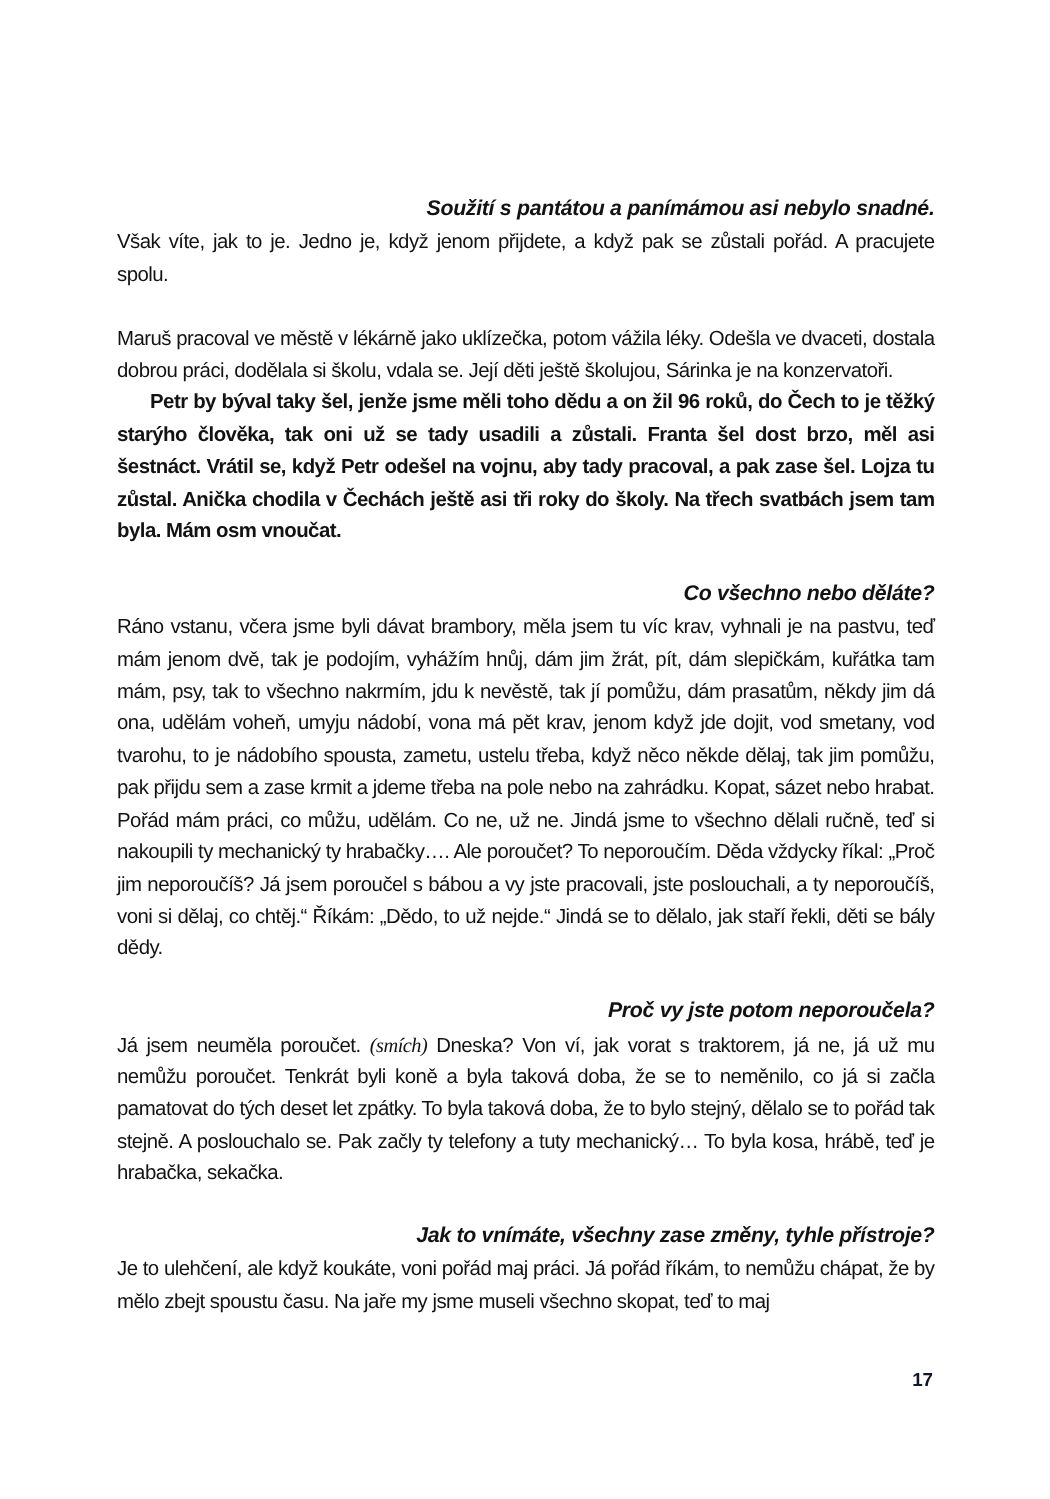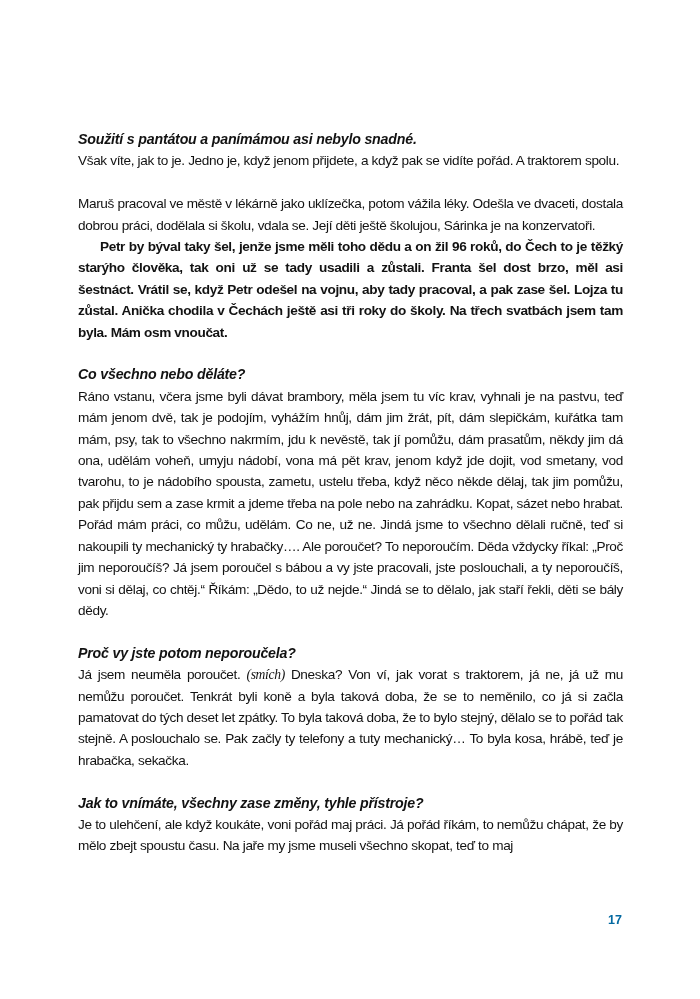--- a/index.html
+++ b/index.html
@@ -32,46 +32,46 @@
     text-align: justify;
   }
   .qa { margin: 0; }
   .qa + .qa { margin-top: 21.4px; }
   .question {
     margin: 0;
     font-weight: bold;
     font-style: italic;
     font-size: 14.2px;
     letter-spacing: -0.2px;
-    text-align: left;
+    text-align: right;
   }
   .answer { margin: 0; }
   .answer.indent { text-indent: 22px; font-weight: bold; }
   .stage-direction { font-style: italic; font-family: Liberation Serif, serif; }
   .page-number {
     position: absolute;
     top: 913px;
     right: 78px;
     font-size: 12.5px;
     font-weight: bold;
     letter-spacing: 0;
-    color: #0369a1;
+    color: #0f172a;
     text-align: center;
   }
 </style>
 </head>
 <body>
 
 <div class="page">
 
   <main class="content">
 
     <section class="qa">
       <p class="question">Soužití s pantátou a panímámou asi nebylo snadné.</p>
-      <p class="answer">Však víte, jak to je. Jedno je, když jenom přijdete, a když pak se vidíte pořád. A traktorem spolu.</p>
+      <p class="answer">Však víte, jak to je. Jedno je, když jenom přijdete, a když pak se zůstali pořád. A pracujete spolu.</p>
     </section>
 
     <section class="qa">
       <p class="answer">Maruš pracoval ve městě v lékárně jako uklízečka, potom vážila léky. Odešla ve dvaceti, dostala dobrou práci, dodělala si školu, vdala se. Její děti ještě školujou, Sárinka je na konzervatoři.</p>
       <p class="answer indent">Petr by býval taky šel, jenže jsme měli toho dědu a on žil 96 roků, do Čech to je těžký starýho člověka, tak oni už se tady usadili a zůstali. Franta šel dost brzo, měl asi šestnáct. Vrátil se, když Petr odešel na vojnu, aby tady pracoval, a pak zase šel. Lojza tu zůstal. Anička chodila v Čechách ještě asi tři roky do školy. Na třech svatbách jsem tam byla. Mám osm vnoučat.</p>
     </section>
 
     <section class="qa">
       <p class="question">Co všechno nebo děláte?</p>
       <p class="answer">Ráno vstanu, včera jsme byli dávat brambory, měla jsem tu víc krav, vyhnali je na pastvu, teď mám jenom dvě, tak je podojím, vyhážím hnůj, dám jim žrát, pít, dám slepičkám, kuřátka tam mám, psy, tak to všechno nakrmím, jdu k nevěstě, tak jí pomůžu, dám prasatům, někdy jim dá ona, udělám voheň, umyju nádobí, vona má pět krav, jenom když jde dojit, vod smetany, vod tvarohu, to je nádobího spousta, zametu, ustelu třeba, když něco někde dělaj, tak jim pomůžu, pak přijdu sem a zase krmit a jdeme třeba na pole nebo na zahrádku. Kopat, sázet nebo hrabat. Pořád mám práci, co můžu, udělám. Co ne, už ne. Jindá jsme to všechno dělali ručně, teď si nakoupili ty mechanický ty hrabačky…. Ale poroučet? To neporoučím. Děda vždycky říkal: „Proč jim neporoučíš? Já jsem poroučel s bábou a vy jste pracovali, jste poslouchali, a ty neporoučíš, voni si dělaj, co chtěj.“ Říkám: „Dědo, to už nejde.“ Jindá se to dělalo, jak staří řekli, děti se bály dědy.</p>

